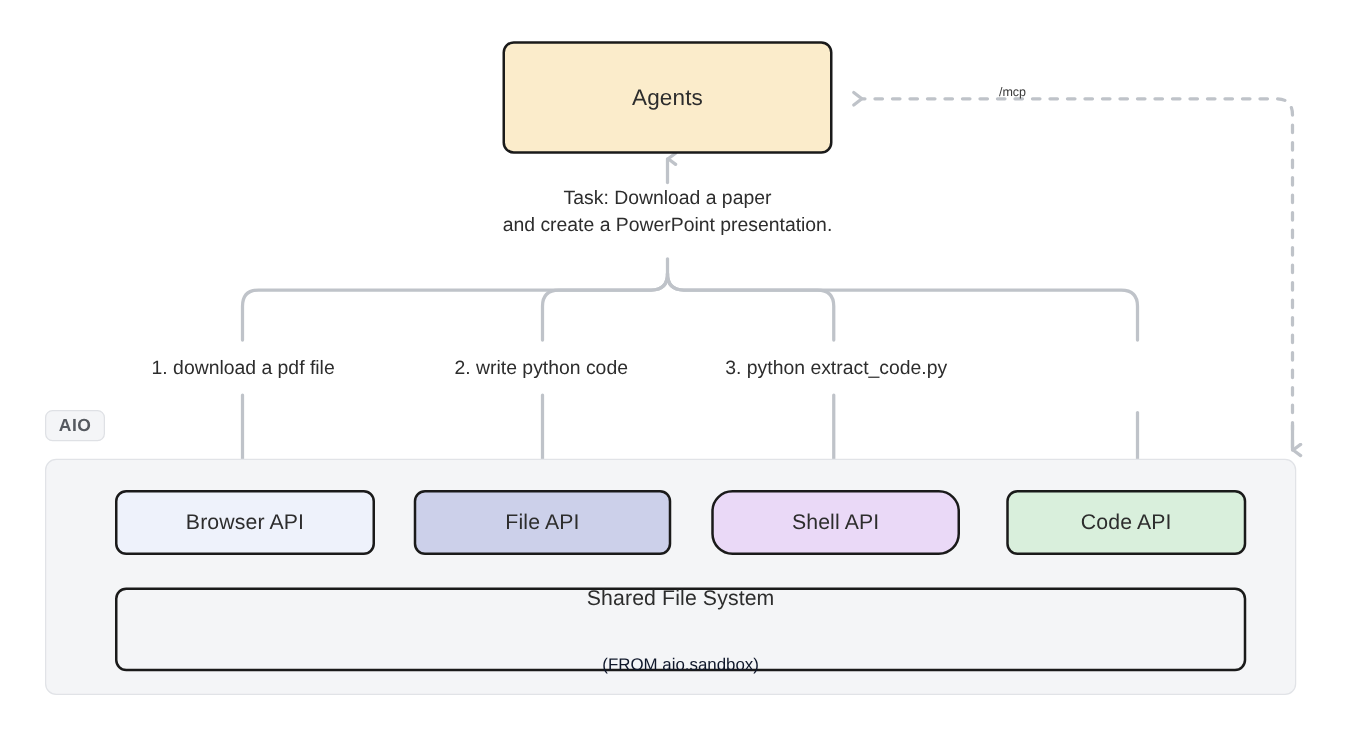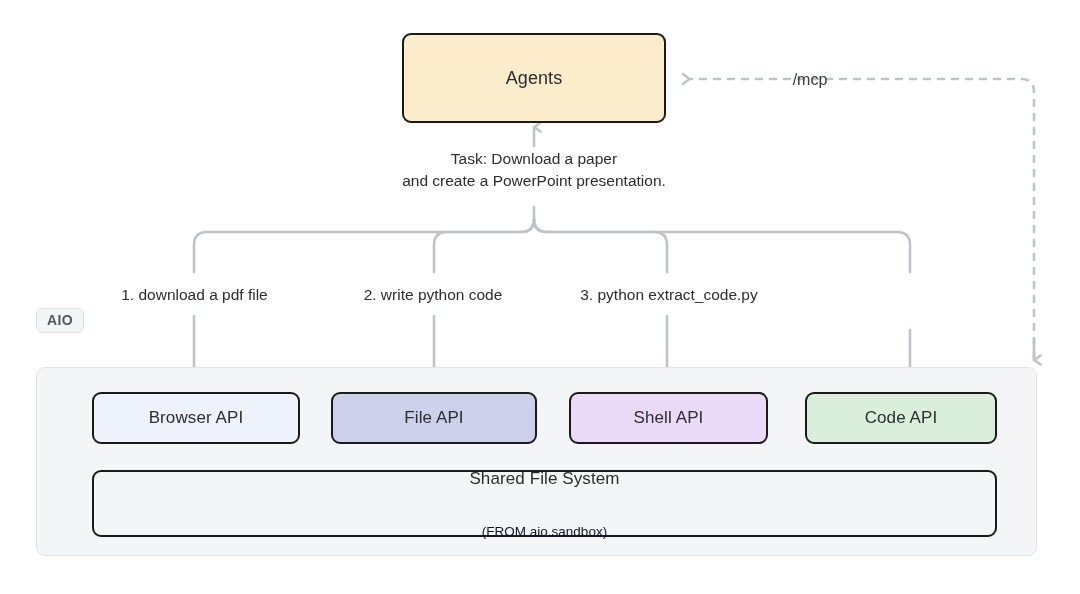--- a/index.html
+++ b/index.html
@@ -64,21 +64,21 @@
     position: absolute;
     left: 36px; top: 367px;
     width: 1001px; height: 189px;
     box-sizing: border-box;
     background: #f4f5f7;
     border: 1.5px solid #e1e3e7;
     border-radius: 9px;
   }
   #aio-badge {
     position: absolute;
-    left: 36px; top: 308px;
+    left: 36px; top: 328px;
     box-sizing: border-box;
     padding: 3px 10px 4px 10px;
     background: #f4f5f7;
     border: 1.5px solid #dfe1e5;
     border-radius: 6px;
     font-size: 14px;
     font-weight: bold;
     color: #55595f;
     letter-spacing: 0.4px;
   }
@@ -108,21 +108,21 @@
   }
   #task-caption {
     left: 330px; top: 148px;
     width: 408px;
     font-size: 15.5px;
   }
   #mcp-caption {
     left: 770px; top: 68px;
     width: 80px;
     color: #3a3a3a;
-    font-size: 16px;
+    font-size: 10px;
   }
   #step1-caption { left: 82px;  top: 284px; width: 225px; }
   #step2-caption { left: 325px; top: 284px; width: 216px; }
   #step3-caption { left: 540px; top: 284px; width: 258px; }
   #step4-caption { left: 793px; top: 277px; width: 218px; line-height: 1.4; }
 </style>
 </head>
 <body>
 
 <div id="stage">
@@ -183,21 +183,21 @@
   <div id="aio-badge">AIO</div>
 
   <div id="aio-container"></div>
 
   <div class="node" id="browser-api" style="background: rgb(238, 242, 251);">
     <span class="node-label">Browser API</span>
   </div>
   <div class="node" id="file-api" style="background: rgb(204, 208, 234); text-align: right;">
     <span class="node-label">File API</span>
   </div>
-  <div class="node" id="shell-api" style="background: rgb(234, 217, 247);">
+  <div class="node" id="shell-api" style="background: rgb(234, 217, 247); border-radius: 17px;">
     <span class="node-label">Shell API</span>
   </div>
   <div class="node" id="code-api" style="background: rgb(217, 239, 220);">
     <span class="node-label">Code API</span>
   </div>
 
   <div class="node" id="shared-fs">
     <span class="node-label">Shared File System</span>
     <span class="node-sublabel">(FROM aio.sandbox)</span>
   </div>

